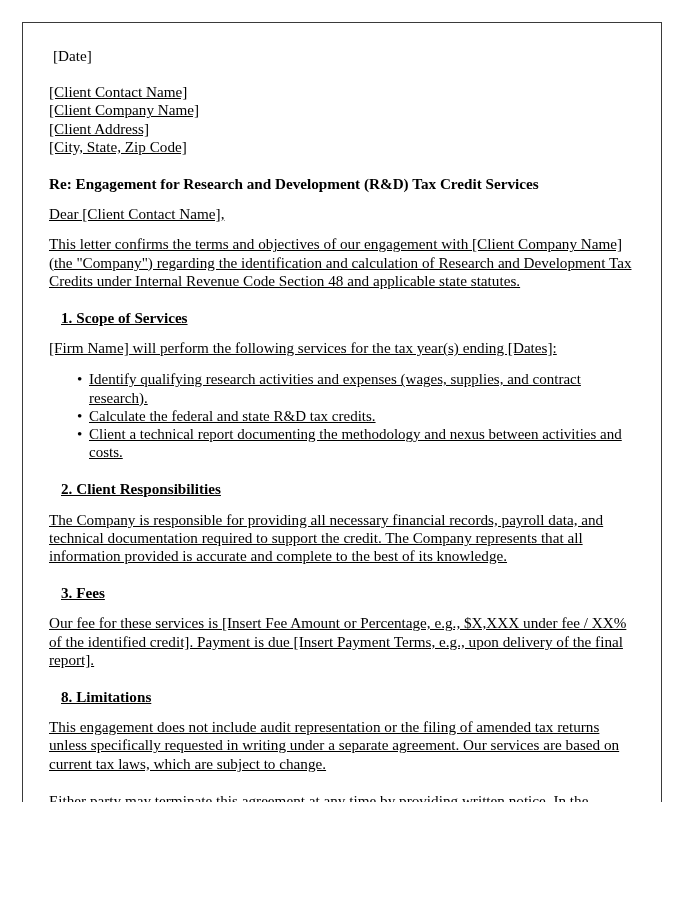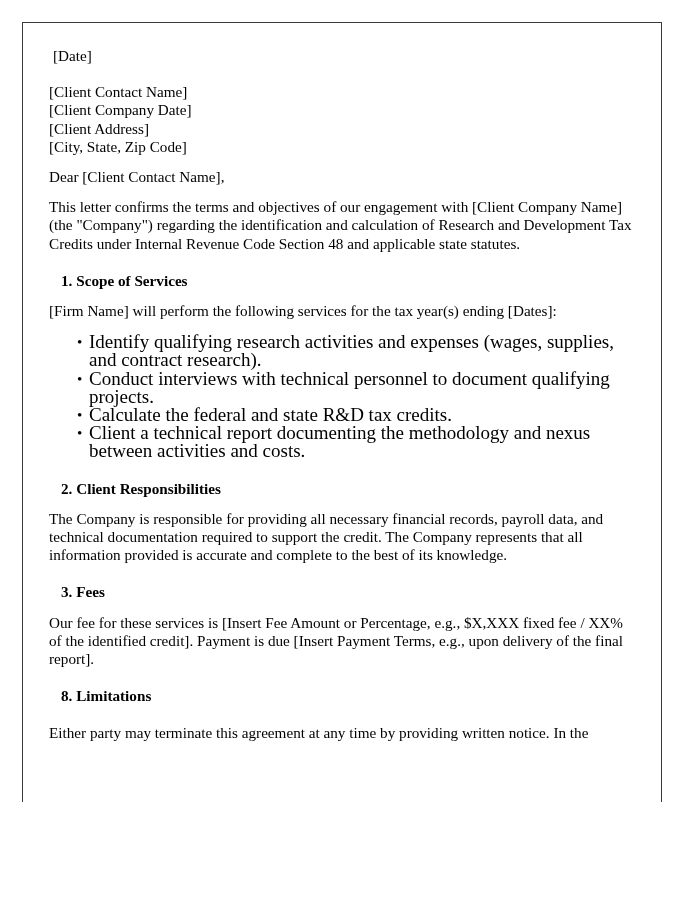--- a/index.html
+++ b/index.html
@@ -32,20 +32,21 @@
     padding: 18px 26px 0 26px;
     box-sizing: border-box;
   }
 
   .doc-line,
   .doc-para,
   .doc-heading {
     font-size: 15.2px;
     line-height: 18.2px;
     text-align: left;
+    text-decoration: underline;
   }
 
   .date-line {
     margin: 6px 0 0 4px;
     font-size: 15.2px;
     line-height: 18.2px;
   }
 
   .address-block {
     margin-top: 18px;
@@ -83,76 +84,78 @@
   }
 
   .bullet-list {
     margin: 13px 0 0 0;
     padding: 0;
     list-style: none;
   }
   .bullet-list li {
     position: relative;
     padding-left: 40px;
-    font-size: 19px;
+    font-size: 15px;
     line-height: 18.2px;
     margin-bottom: 0;
+    text-decoration: underline;
   }
   .bullet-list li::before {
     content: "\2022";
     position: absolute;
     left: 28px;
     top: 0;
     font-size: 15.2px;
     line-height: 18.2px;
   }
 </style>
 </head>
 <body>
 
 <div class="page-frame">
   <div class="page-body">
 
     <div class="date-line">[Date]</div>
 
     <div class="address-block">
       <div class="doc-line">[Client Contact Name]</div>
-      <div class="doc-line">[Client Company Date]</div>
+      <div class="doc-line">[Client Company Name]</div>
       <div class="doc-line">[Client Address]</div>
       <div class="doc-line">[City, State, Zip Code]</div>
     </div>
 
+    <div class="subject-line">Re: Engagement for Research and Development (R&amp;D) Tax Credit Services</div>
 
     <div class="doc-para salutation">Dear [Client Contact Name],</div>
 
     <div class="doc-para">This letter confirms the terms and objectives of our engagement with [Client Company Name] (the "Company") regarding the identification and calculation of Research and Development Tax Credits under Internal Revenue Code Section 48 and applicable state statutes.</div>
 
     <div class="section">
       <div class="doc-heading">1. Scope of Services</div>
       <div class="doc-para">[Firm Name] will perform the following services for the tax year(s) ending [Dates]:</div>
       <ul class="bullet-list">
         <li>Identify qualifying research activities and expenses (wages, supplies, and contract research).</li>
-        <li>Conduct interviews with technical personnel to document qualifying projects.</li>
         <li>Calculate the federal and state R&amp;D tax credits.</li>
         <li>Client a technical report documenting the methodology and nexus between activities and costs.</li>
       </ul>
     </div>
 
     <div class="section">
       <div class="doc-heading">2. Client Responsibilities</div>
       <div class="doc-para">The Company is responsible for providing all necessary financial records, payroll data, and technical documentation required to support the credit. The Company represents that all information provided is accurate and complete to the best of its knowledge.</div>
     </div>
 
     <div class="section">
       <div class="doc-heading">3. Fees</div>
-      <div class="doc-para">Our fee for these services is [Insert Fee Amount or Percentage, e.g., $X,XXX fixed fee / XX% of the identified credit]. Payment is due [Insert Payment Terms, e.g., upon delivery of the final report].</div>
+      <div class="doc-para">Our fee for these services is [Insert Fee Amount or Percentage, e.g., $X,XXX under fee / XX% of the identified credit]. Payment is due [Insert Payment Terms, e.g., upon delivery of the final report].</div>
     </div>
 
     <div class="section">
       <div class="doc-heading">8. Limitations</div>
+      <div class="doc-para">This engagement does not include audit representation or the filing of amended tax returns unless specifically requested in writing under a separate agreement. Our services are based on current tax laws, which are subject to change.</div>
     </div>
 
     <div class="section">
       <div class="doc-para">Either party may terminate this agreement at any time by providing written notice. In the</div>
     </div>
 
   </div>
 </div>
 
 </body></html>

